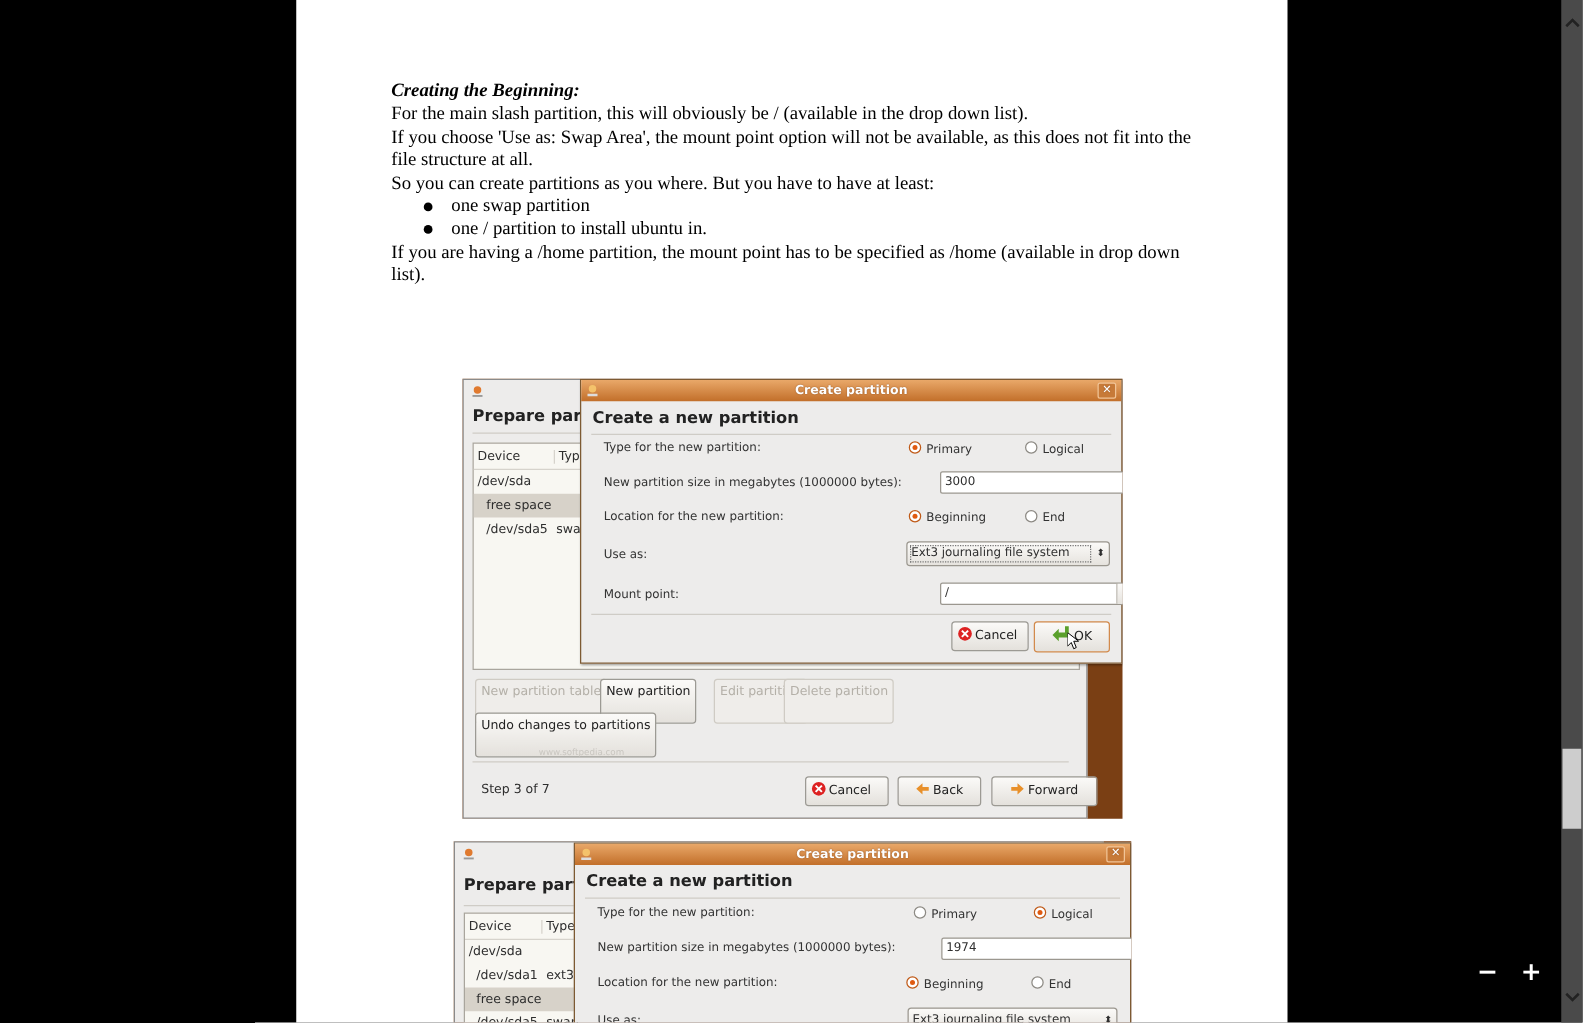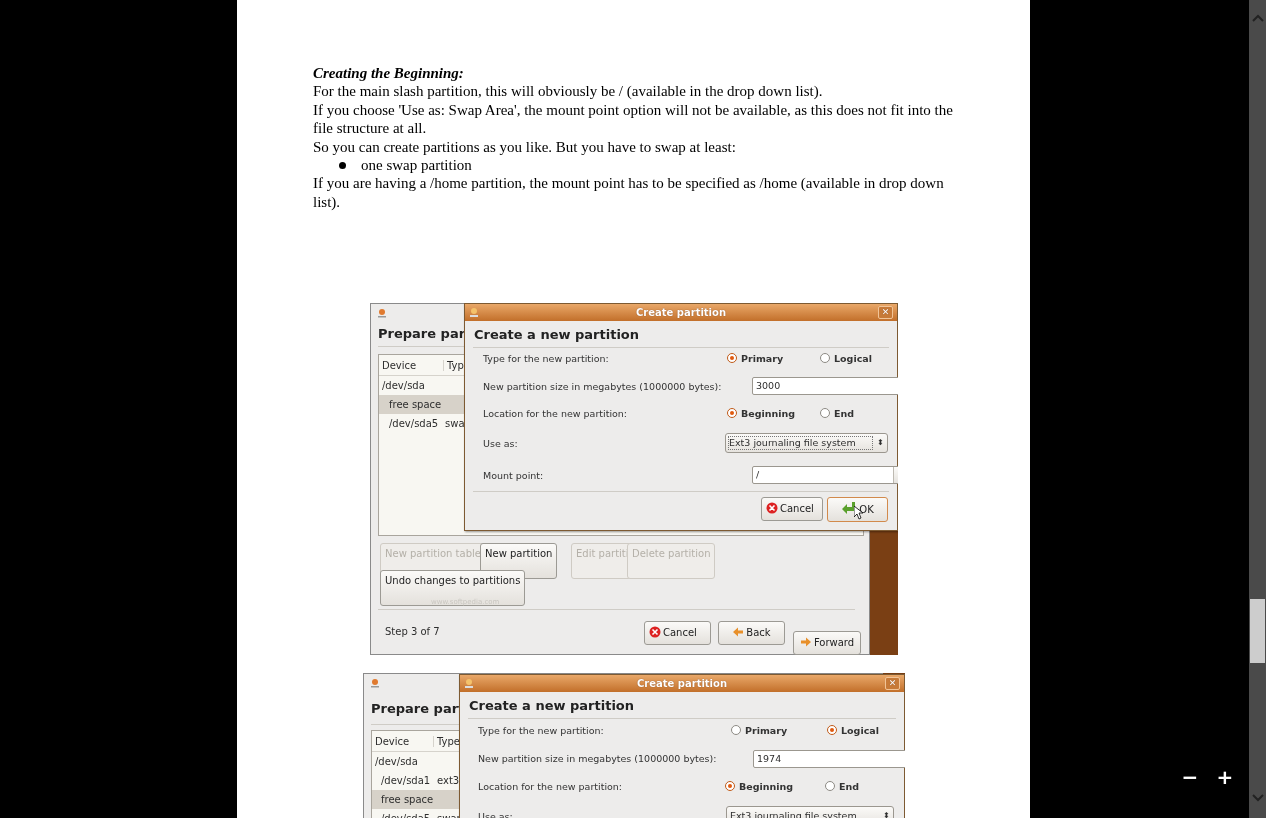--- a/index.html
+++ b/index.html
@@ -36,21 +36,21 @@
 
   .dlg{position:absolute;background:#edeceb;border:1px solid #7d5a32;box-sizing:border-box;box-shadow:1px 1px 2px rgba(0,0,0,.4);}
   .shot1 .dlg{left:94px;top:0;width:434px;height:228px;}
   .shot2 .dlg{left:96px;top:1px;width:446px;height:160px;}
   .dlg .tbar{position:absolute;left:0;top:0;right:0;height:17px;background:linear-gradient(#e9a869,#c26f2a);color:#fff;font-size:10px;font-weight:bold;text-align:center;line-height:17px;text-shadow:0 0 1px #7a3f14;}
   .dlg .close{position:absolute;right:4px;top:2px;width:13px;height:11px;border:1px solid #f1c497;border-radius:2px;background:#c77a38;color:#fff;font-size:9px;line-height:11px;text-align:center;}
   .dlg .ticon{position:absolute;left:4px;top:2px;width:10px;height:12px;}
   .dlg .head{position:absolute;left:9px;top:23px;font-size:13px;font-weight:bold;color:#222;}
   .dlg .hr{position:absolute;left:8px;right:8px;height:1px;background:#cfccc6;}
   .dlg .lbl{position:absolute;left:18px;font-size:9.5px;color:#333;}
-  .radio{position:absolute;font-size:9.5px;color:#333;white-space:nowrap;font-weight:bold;}
+  .radio{position:absolute;font-size:9.5px;color:#333;white-space:nowrap;}
   .radio i{display:inline-block;width:8px;height:8px;border:1px solid #8d8a84;border-radius:50%;background:#fff;vertical-align:-1px;margin-right:4px;position:relative;}
   .radio.on i{border-color:#c05a18;background:#fff;}
   .radio.on i::after{content:"";position:absolute;left:2px;top:2px;width:4px;height:4px;border-radius:50%;background:#e05a10;}
   .field{position:absolute;height:18px;background:#fff;border:1px solid #9b978f;border-radius:2px;box-sizing:border-box;font-size:9.5px;line-height:16px;padding-left:3px;margin-left:27px;}
   .field .spin{position:absolute;right:0;top:0;bottom:0;width:10px;border-left:1px solid #bdb9b1;background:#f0eeea;font-size:6px;line-height:7px;text-align:center;color:#333;}
   .combo{position:absolute;height:20px;border:1px solid #9b978f;border-radius:3px;background:linear-gradient(#fbfaf8,#e6e3de);box-sizing:border-box;font-size:9.5px;line-height:18px;padding-left:3px;}
   .combo .inner{position:absolute;left:2px;top:2px;right:14px;bottom:2px;border:1px dotted #777;}
   .combo .arr{position:absolute;right:3px;top:0;font-size:8px;}
   .entry-combo .dd{position:absolute;right:0;top:0;bottom:0;width:20px;border-left:1px solid #bdb9b1;background:linear-gradient(#fbfaf8,#e6e3de);text-align:center;font-size:8px;line-height:16px;}
 
@@ -62,23 +62,24 @@
   .zoom-btn{position:absolute;top:767px;width:20px;height:20px;color:#fff;font-family:"DejaVu Sans",sans-serif;font-size:20px;font-weight:bold;text-align:center;line-height:20px;}
 </style>
 </head>
 <body>
 
 <div class="page">
   <div class="text">
     <h3>Creating the Beginning:</h3>
     <p>For the main slash partition, this will obviously be / (available in the drop down list).</p>
     <p>If you choose 'Use as: Swap Area', the mount point option will not be available, as this does not fit into the file structure at all.</p>
-    <p>So you can create partitions as you like. But you have to swap at least:</p>
+    <p>So you can create partitions as you where. But you have to have at least:</p>
     <ul>
       <li>one swap partition</li>
+      <li>one / partition to install ubuntu in.</li>
     </ul>
     <p>If you are having a /home partition, the mount point has to be specified as /home (available in drop down list).</p>
   </div>
 
   <div class="shot shot1">
     <div class="bgwin">
       <svg class="ticon" viewBox="0 0 10 10">
           <circle cx="5" cy="4" r="3" fill="#e07a2f"></circle>
           <rect x="1" y="8" width="8" height="1.5" fill="#999"></rect>
         </svg>
@@ -112,21 +113,21 @@
         <svg class="ic" viewBox="0 0 12 12">
             <circle cx="6" cy="6" r="5.5" fill="#d22"></circle>
             <path d="M3.5 3.5l5 5M8.5 3.5l-5 5" stroke="#fff" stroke-width="1.6"></path>
           </svg><span>Cancel</span>
       </div>
       <div class="btn" style="left:347px;top:317px;width:67px;height:24px;line-height:22px;text-align:center">
         <svg class="ic" viewBox="0 0 12 12">
             <path d="M1 6l5-4.5v3h5v3H6v3z" fill="#e8902a"></path>
           </svg><span>Back</span>
       </div>
-      <div class="btn" style="left:422px;top:327px;width:68px;height:24px;line-height:22px;text-align:center">
+      <div class="btn" style="left:422px;top:317px;width:85px;height:24px;line-height:22px;text-align:center">
         <svg class="ic" viewBox="0 0 12 12">
             <path d="M11 6L6 1.5v3H1v3h5v3z" fill="#e8902a"></path>
           </svg><span>Forward</span>
       </div>
     </div>
 
     <div class="dlg">
       <div class="tbar">
         <svg class="ticon" viewBox="0 0 10 12">
             <circle cx="5" cy="5" r="3" fill="#f4c26b"></circle>

